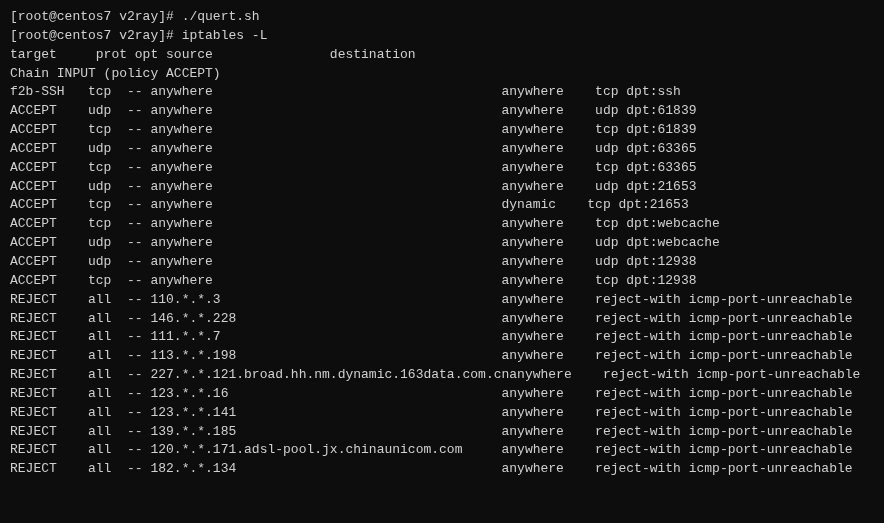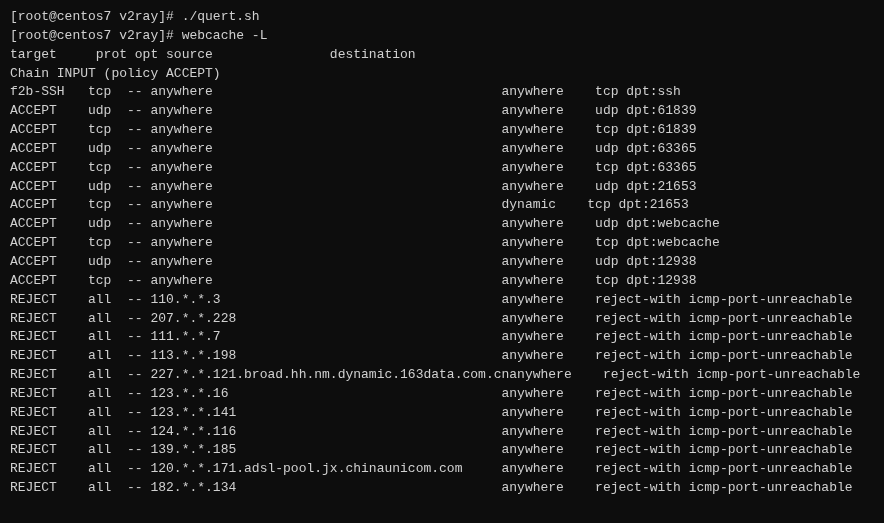--- a/index.html
+++ b/index.html
@@ -20,40 +20,39 @@
     .terminal-line {
       white-space: pre;
       display: block;
     }
   </style>
 </head>
 <body>
 
 <div>
   <span class="terminal-line">[root@centos7 v2ray]# ./quert.sh</span>
-  <span class="terminal-line">[root@centos7 v2ray]# webcache -L</span>
+  <span class="terminal-line">[root@centos7 v2ray]# iptables -L</span>
   <span class="terminal-line">target     prot opt source               destination</span>
   <span class="terminal-line">Chain INPUT (policy ACCEPT)</span>
   <div id="rows-container">
       <span class="terminal-line">f2b-SSH   tcp  -- anywhere                                     anywhere    tcp dpt:ssh</span>
       <span class="terminal-line">ACCEPT    udp  -- anywhere                                     anywhere    udp dpt:61839</span>
       <span class="terminal-line">ACCEPT    tcp  -- anywhere                                     anywhere    tcp dpt:61839</span>
       <span class="terminal-line">ACCEPT    udp  -- anywhere                                     anywhere    udp dpt:63365</span>
       <span class="terminal-line">ACCEPT    tcp  -- anywhere                                     anywhere    tcp dpt:63365</span>
       <span class="terminal-line">ACCEPT    udp  -- anywhere                                     anywhere    udp dpt:21653</span>
       <span class="terminal-line">ACCEPT    tcp  -- anywhere                                     dynamic    tcp dpt:21653</span>
+      <span class="terminal-line">ACCEPT    tcp  -- anywhere                                     anywhere    tcp dpt:webcache</span>
       <span class="terminal-line">ACCEPT    udp  -- anywhere                                     anywhere    udp dpt:webcache</span>
-      <span class="terminal-line">ACCEPT    tcp  -- anywhere                                     anywhere    tcp dpt:webcache</span>
       <span class="terminal-line">ACCEPT    udp  -- anywhere                                     anywhere    udp dpt:12938</span>
       <span class="terminal-line">ACCEPT    tcp  -- anywhere                                     anywhere    tcp dpt:12938</span>
       <span class="terminal-line">REJECT    all  -- 110.*.*.3                                    anywhere    reject-with icmp-port-unreachable</span>
-      <span class="terminal-line">REJECT    all  -- 207.*.*.228                                  anywhere    reject-with icmp-port-unreachable</span>
+      <span class="terminal-line">REJECT    all  -- 146.*.*.228                                  anywhere    reject-with icmp-port-unreachable</span>
       <span class="terminal-line">REJECT    all  -- 111.*.*.7                                    anywhere    reject-with icmp-port-unreachable</span>
       <span class="terminal-line">REJECT    all  -- 113.*.*.198                                  anywhere    reject-with icmp-port-unreachable</span>
       <span class="terminal-line">REJECT    all  -- 227.*.*.121.broad.hh.nm.dynamic.163data.com.cnanywhere    reject-with icmp-port-unreachable</span>
       <span class="terminal-line">REJECT    all  -- 123.*.*.16                                   anywhere    reject-with icmp-port-unreachable</span>
       <span class="terminal-line">REJECT    all  -- 123.*.*.141                                  anywhere    reject-with icmp-port-unreachable</span>
-      <span class="terminal-line">REJECT    all  -- 124.*.*.116                                  anywhere    reject-with icmp-port-unreachable</span>
       <span class="terminal-line">REJECT    all  -- 139.*.*.185                                  anywhere    reject-with icmp-port-unreachable</span>
       <span class="terminal-line">REJECT    all  -- 120.*.*.171.adsl-pool.jx.chinaunicom.com     anywhere    reject-with icmp-port-unreachable</span>
       <span class="terminal-line">REJECT    all  -- 182.*.*.134                                  anywhere    reject-with icmp-port-unreachable</span>
     </div>
 </div>
 
 </body></html>

